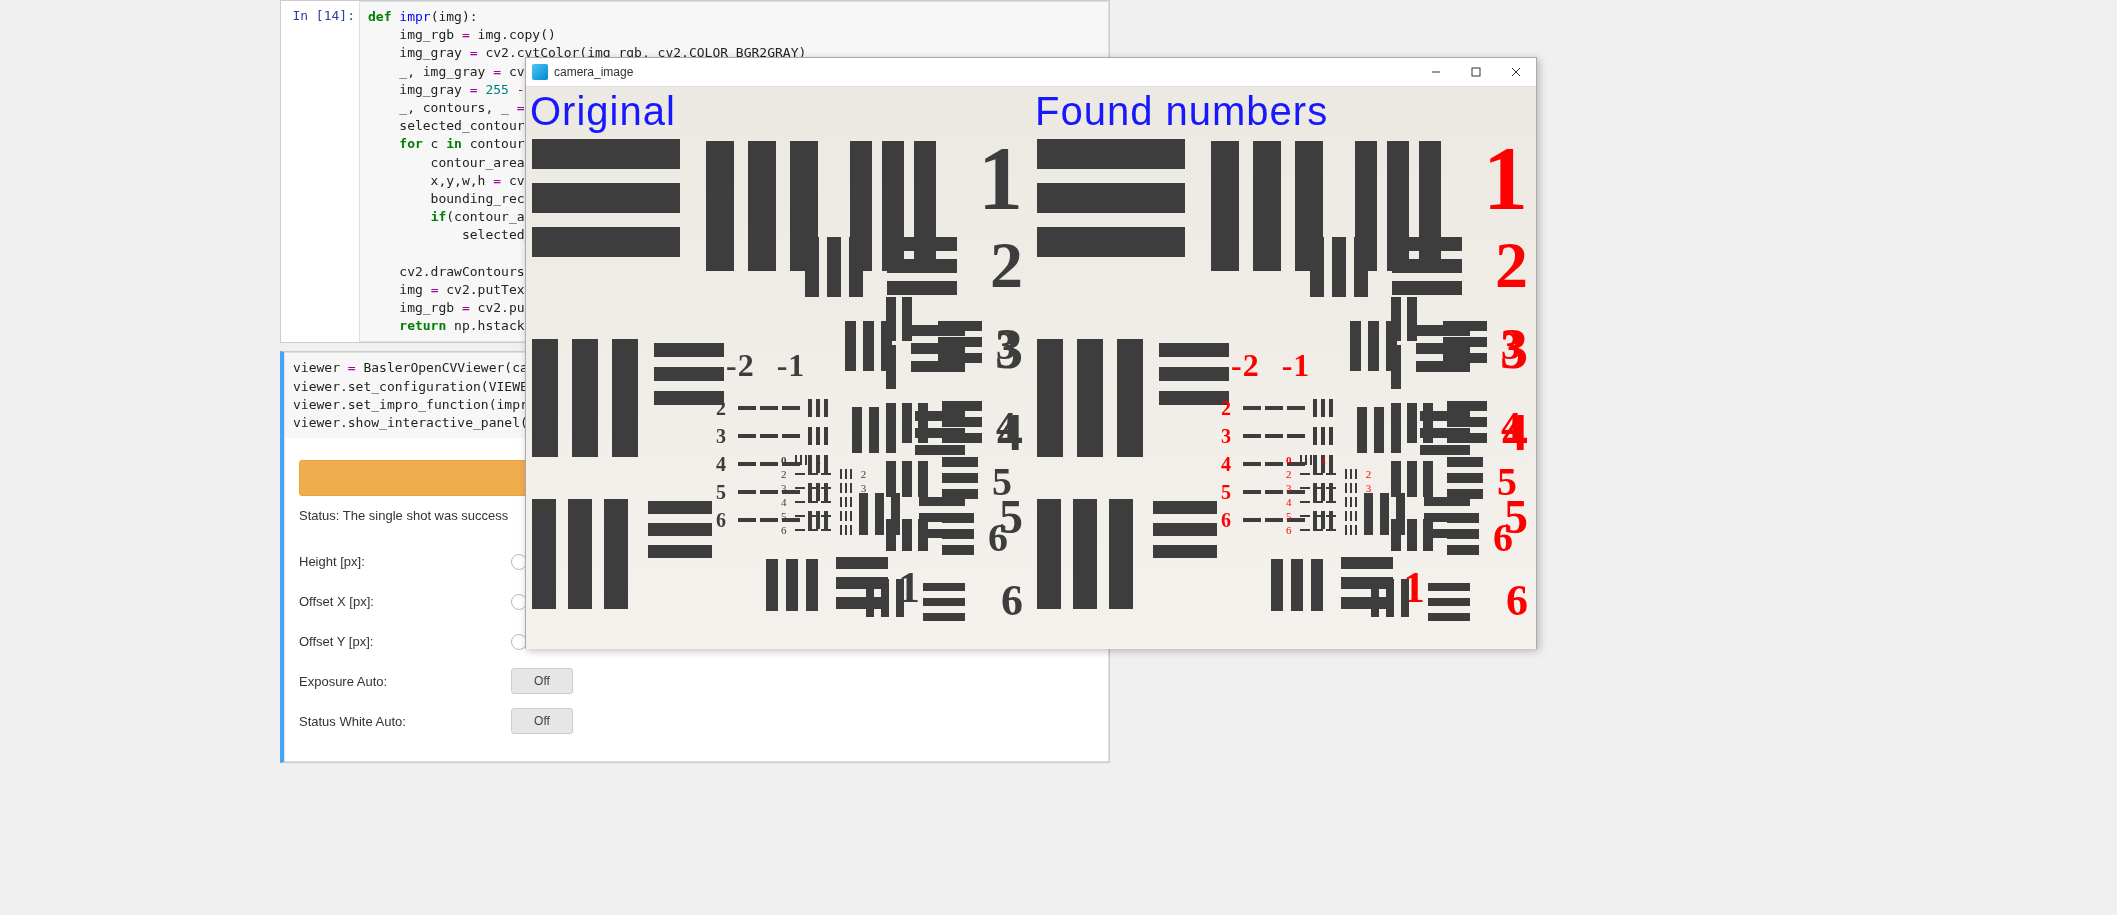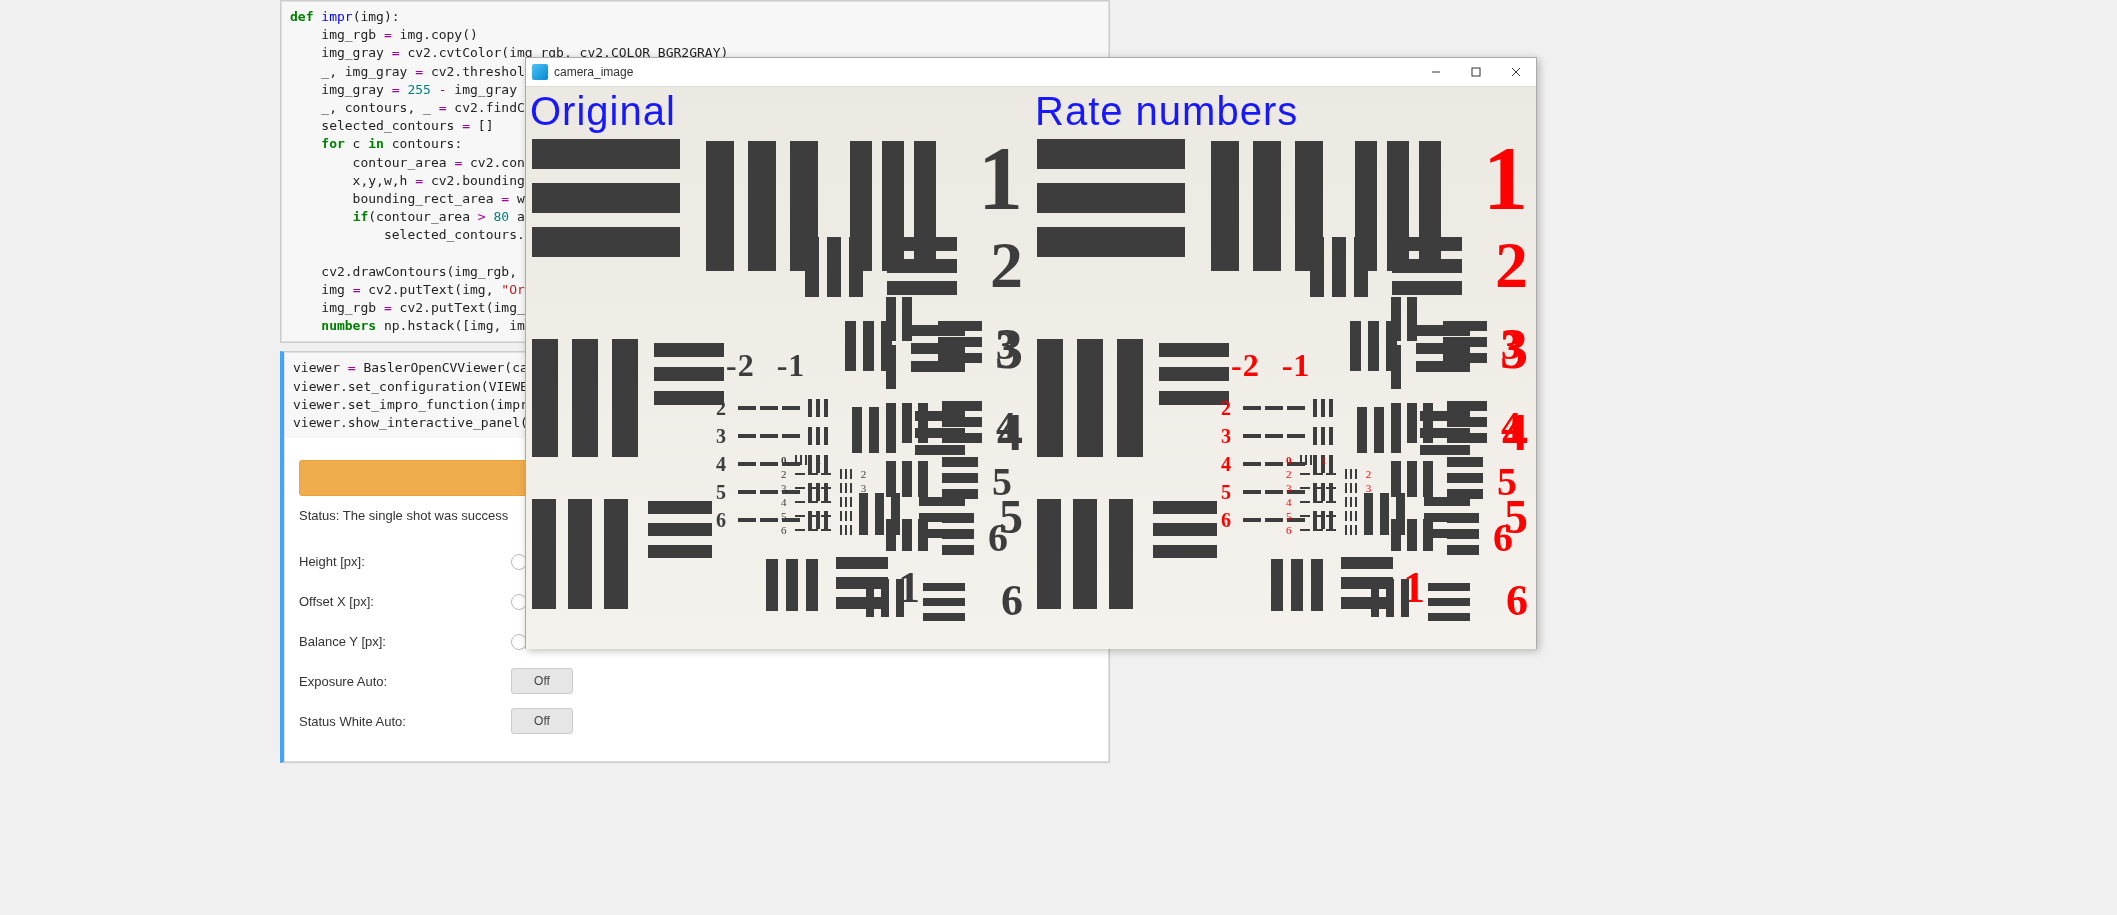--- a/index.html
+++ b/index.html
@@ -235,38 +235,39 @@
 .save-icon { width:14px; height:14px; }
 .save-icon svg { display:block; }
 
 </style>
 </head>
 <body>
 
 <div class="jupyter-area">
 
   <div class="cell">
+    <div class="prompt">In [14]:</div>
     <div class="cell-body" id="code14"><span class="kw">def</span> <span class="fn">impr</span>(img):
     img_rgb <span class="op">=</span> img.copy()
     img_gray <span class="op">=</span> cv2.cvtColor(img_rgb, cv2.COLOR_BGR2GRAY)
     _, img_gray <span class="op">=</span> cv2.threshold(img_gray, <span class="num">170</span>, <span class="num">255</span>, cv2.THRESH_BINARY)
     img_gray <span class="op">=</span> <span class="num">255</span> <span class="op">-</span> img_gray
     _, contours, _ <span class="op">=</span> cv2.findC
     selected_contours <span class="op">=</span> []
     <span class="kw">for</span> c <span class="kw">in</span> contours:
         contour_area <span class="op">=</span> cv2.con
         x,y,w,h <span class="op">=</span> cv2.bounding
         bounding_rect_area <span class="op">=</span> w
         <span class="kw">if</span>(contour_area <span class="op">&gt;</span> <span class="num">80</span> a
             selected_contours.
 
     cv2.drawContours(img_rgb,
     img <span class="op">=</span> cv2.putText(img, <span class="str">"Or</span>
     img_rgb <span class="op">=</span> cv2.putText(img_
-    <span class="kw">numbers</span> np.hstack([img, img</div>
+    <span class="kw">return</span> np.hstack([img, img</div>
   </div>
 
   <div class="cell active">
     <div style="flex:1;">
       <div class="cell-body" id="code15" style="border-bottom:none;">viewer <span class="op">=</span> BaslerOpenCVViewer(ca
 viewer.set_configuration(VIEWE
 viewer.set_impro_function(impr
 viewer.show_interactive_panel(</div>
 
       <div class="panel" style="background:#fff;border:1px solid #e0e0e0;border-top:none;">
@@ -286,21 +287,21 @@
                 <div class="slider-thumb"></div>
               </div>
             </div>
             <div class="ctrl-row">
               <div class="ctrl-label">Offset X [px]:</div>
               <div class="slider-track">
                 <div class="slider-thumb"></div>
               </div>
             </div>
             <div class="ctrl-row">
-              <div class="ctrl-label">Balance Y [px]:</div>
+              <div class="ctrl-label">Offset Y [px]:</div>
               <div class="slider-track">
                 <div class="slider-thumb"></div>
               </div>
             </div>
             <div class="ctrl-row">
               <div class="ctrl-label">Exposure Auto:</div>
               <div class="toggle">Off</div>
             </div>
             <div class="ctrl-row">
               <div class="ctrl-label">Status White Auto:</div>
@@ -481,21 +482,21 @@
         <div class="grp" style="right:66px;top:324px"><span class="hbars"><span style="width:50px;height:10px;margin-bottom:7px;background:#3d3d3d"></span><span style="width:50px;height:10px;margin-bottom:7px;background:#3d3d3d"></span><span style="width:50px;height:10px;margin-bottom:7px;background:#3d3d3d"></span></span></div>
         <div class="grp" style="right:128px;top:320px"><span class="vbars"><span style="width:10px;height:46px;margin-right:7px;background:#3d3d3d"></span><span style="width:10px;height:46px;margin-right:7px;background:#3d3d3d"></span><span style="width:10px;height:46px;margin-right:7px;background:#3d3d3d"></span></span></div>
         <div class="big-digit " style="top:402px;font-size:48px">5</div>
         <div class="grp" style="right:66px;top:410px"><span class="hbars"><span style="width:46px;height:9px;margin-bottom:7px;background:#3d3d3d"></span><span style="width:46px;height:9px;margin-bottom:7px;background:#3d3d3d"></span><span style="width:46px;height:9px;margin-bottom:7px;background:#3d3d3d"></span></span></div>
         <div class="grp" style="right:124px;top:406px"><span class="vbars"><span style="width:9px;height:42px;margin-right:7px;background:#3d3d3d"></span><span style="width:9px;height:42px;margin-right:7px;background:#3d3d3d"></span><span style="width:9px;height:42px;margin-right:7px;background:#3d3d3d"></span></span></div>
         <div class="big-digit " style="top:488px;font-size:44px">6</div>
         <div class="grp" style="right:66px;top:496px"><span class="hbars"><span style="width:42px;height:8px;margin-bottom:7px;background:#3d3d3d"></span><span style="width:42px;height:8px;margin-bottom:7px;background:#3d3d3d"></span><span style="width:42px;height:8px;margin-bottom:7px;background:#3d3d3d"></span></span></div>
         <div class="grp" style="right:120px;top:492px"><span class="vbars"><span style="width:8px;height:38px;margin-right:7px;background:#3d3d3d"></span><span style="width:8px;height:38px;margin-right:7px;background:#3d3d3d"></span><span style="width:8px;height:38px;margin-right:7px;background:#3d3d3d"></span></span></div>
       </div>
     <div class="half right" id="half-right">
-        <div class="overlay-title">Rate numbers</div>
+        <div class="overlay-title">Found numbers</div>
         <div class="grp tl-block"><span class="hbars"><span style="width:148px;height:30px;margin-bottom:14px;background:#3d3d3d"></span><span style="width:148px;height:30px;margin-bottom:14px;background:#3d3d3d"></span><span style="width:148px;height:30px;margin-bottom:14px;background:#3d3d3d"></span></span></div>
         <div class="grp tv1"><span class="vbars"><span style="width:28px;height:130px;margin-right:14px;background:#3d3d3d"></span><span style="width:28px;height:130px;margin-right:14px;background:#3d3d3d"></span><span style="width:28px;height:130px;margin-right:14px;background:#3d3d3d"></span></span></div>
         <div class="grp tv2"><span class="vbars"><span style="width:22px;height:130px;margin-right:10px;background:#3d3d3d"></span><span style="width:22px;height:130px;margin-right:10px;background:#3d3d3d"></span><span style="width:22px;height:130px;margin-right:10px;background:#3d3d3d"></span></span></div>
         <div class="big-digit found" style="top:40px;font-size:90px">1</div>
         <div class="big-digit found" style="top:140px;font-size:66px">2</div>
         <div class="grp" style="right:74px;top:150px"><span class="hbars"><span style="width:70px;height:14px;margin-bottom:8px;background:#3d3d3d"></span><span style="width:70px;height:14px;margin-bottom:8px;background:#3d3d3d"></span><span style="width:70px;height:14px;margin-bottom:8px;background:#3d3d3d"></span></span></div>
         <div class="grp" style="right:160px;top:150px"><span class="vbars"><span style="width:14px;height:60px;margin-right:8px;background:#3d3d3d"></span><span style="width:14px;height:60px;margin-right:8px;background:#3d3d3d"></span><span style="width:14px;height:60px;margin-right:8px;background:#3d3d3d"></span></span></div>
         <div class="grp ml1"><span class="vbars"><span style="width:26px;height:118px;margin-right:14px;background:#3d3d3d"></span><span style="width:26px;height:118px;margin-right:14px;background:#3d3d3d"></span><span style="width:26px;height:118px;margin-right:14px;background:#3d3d3d"></span></span></div>
         <div class="grp ml2"><span class="vbars"><span style="width:24px;height:110px;margin-right:12px;background:#3d3d3d"></span><span style="width:24px;height:110px;margin-right:12px;background:#3d3d3d"></span><span style="width:24px;height:110px;margin-right:12px;background:#3d3d3d"></span></span></div>
         <div class="grp" style="left:128px;top:256px"><span class="hbars"><span style="width:70px;height:14px;margin-bottom:10px;background:#3d3d3d"></span><span style="width:70px;height:14px;margin-bottom:10px;background:#3d3d3d"></span><span style="width:70px;height:14px;margin-bottom:10px;background:#3d3d3d"></span></span></div>

